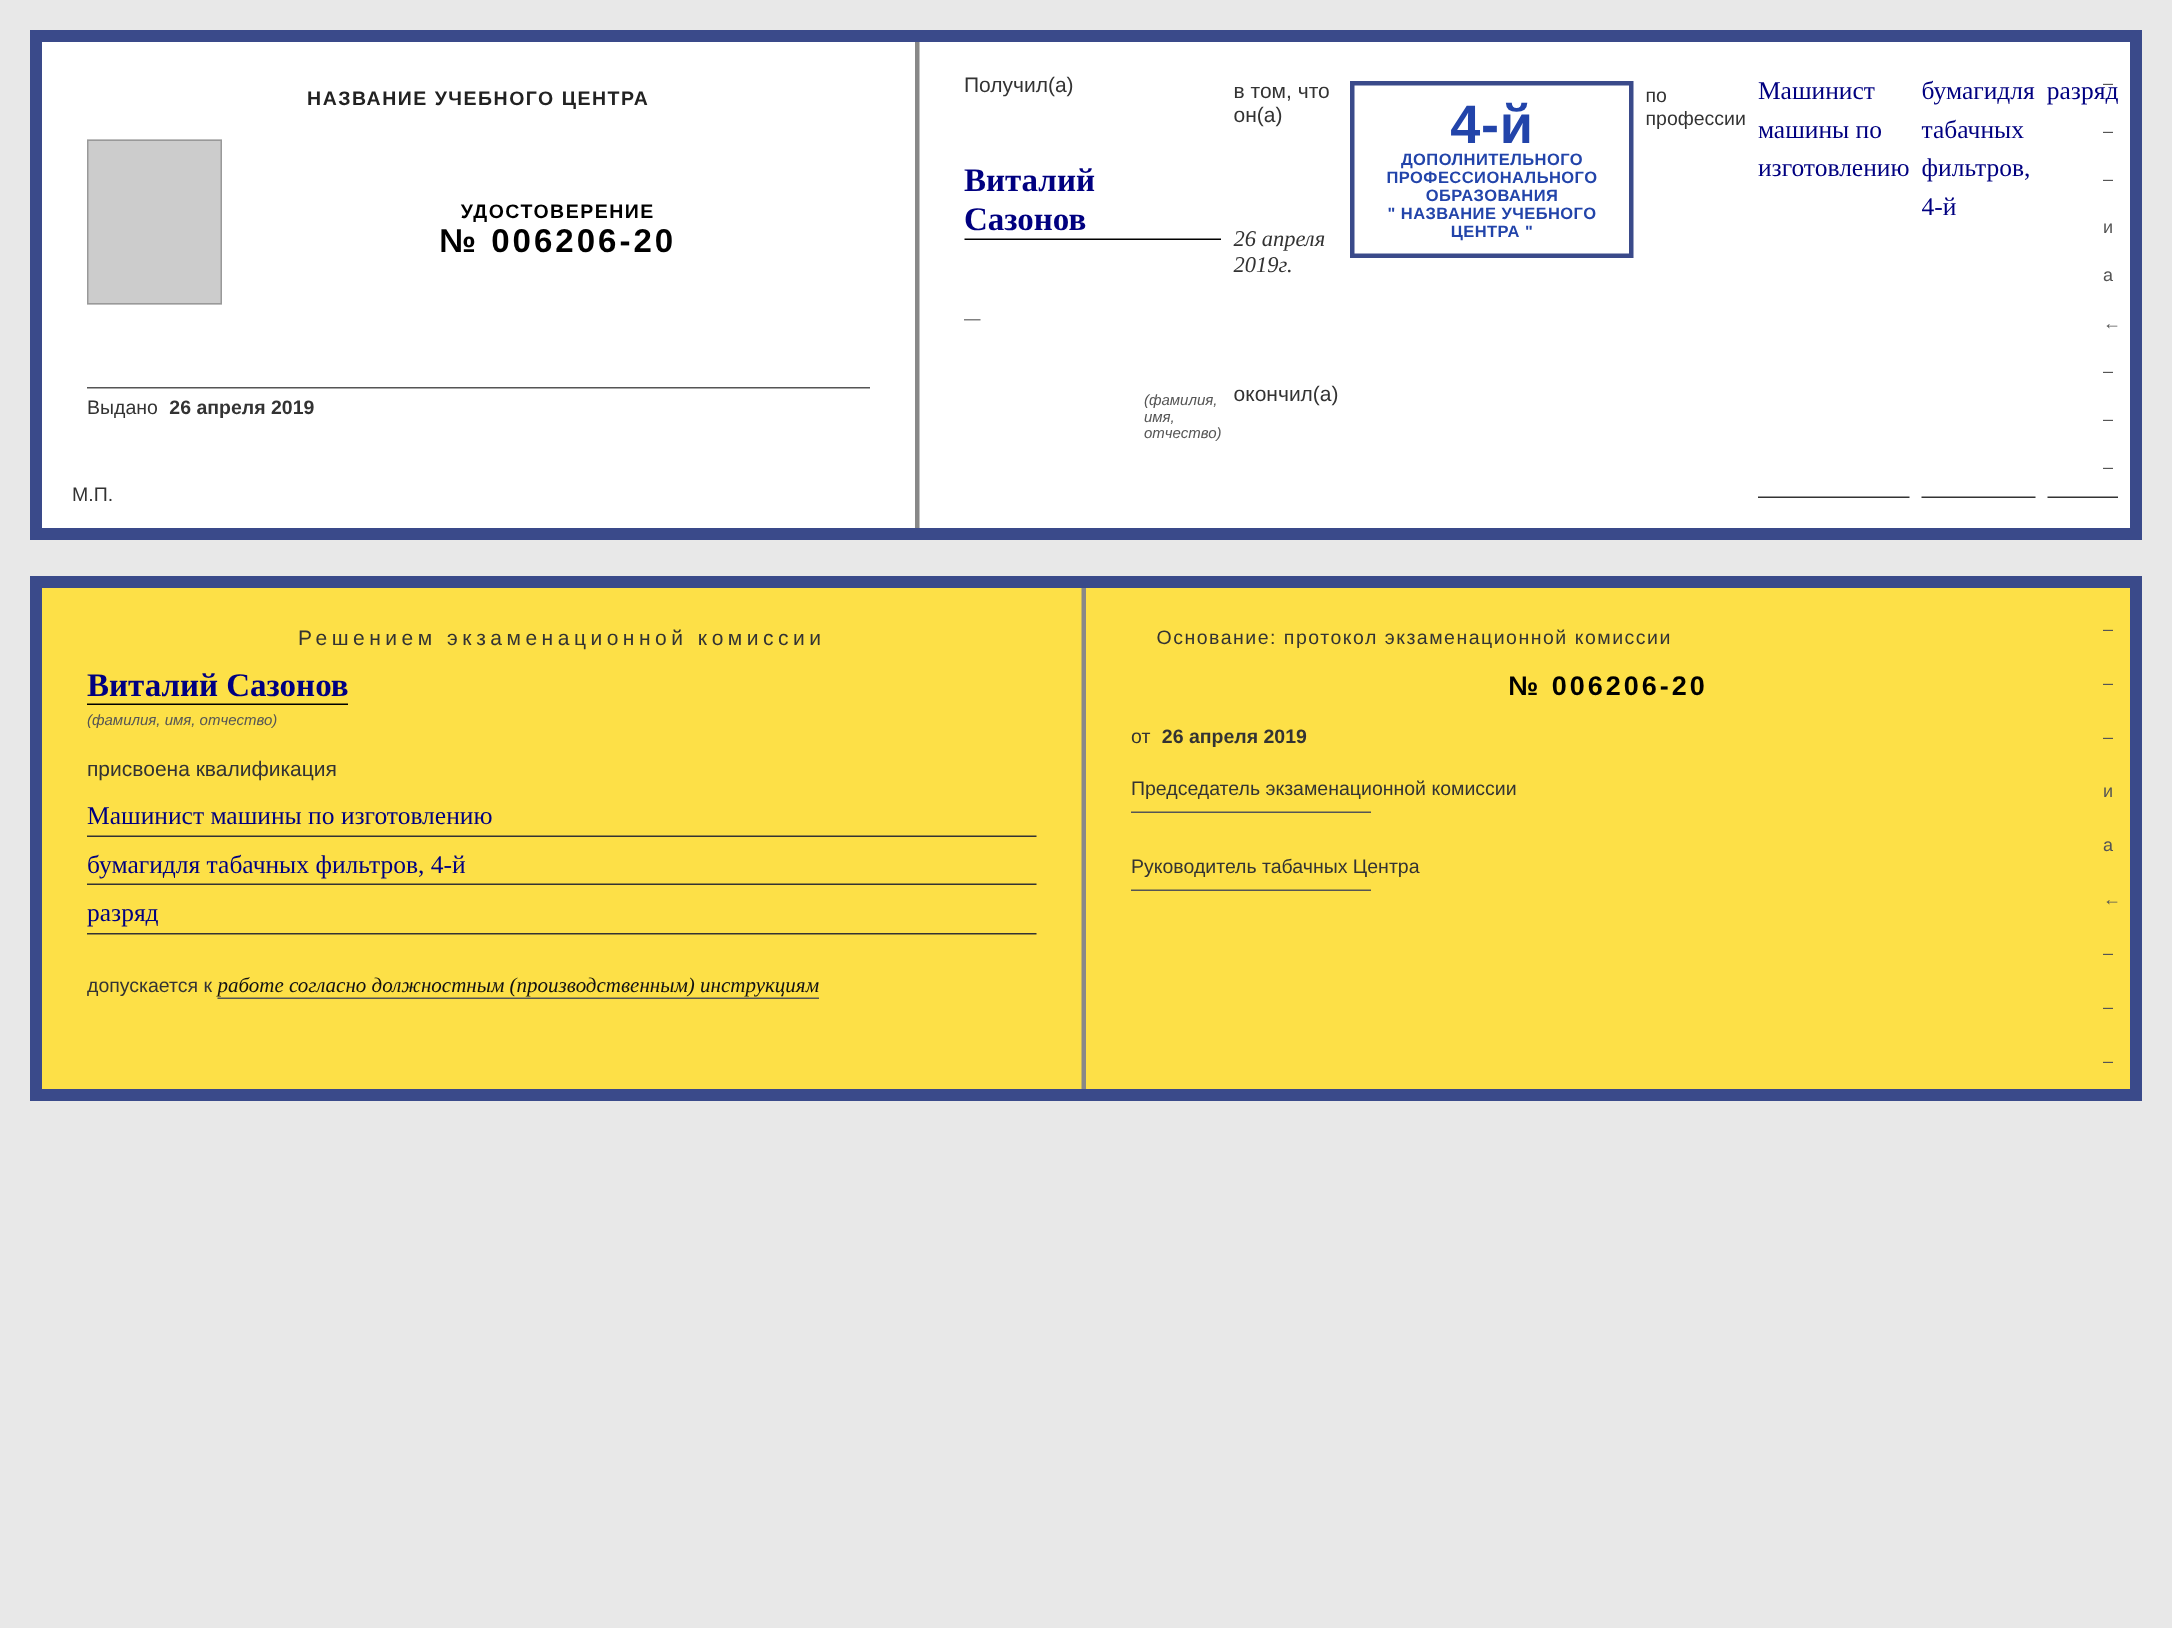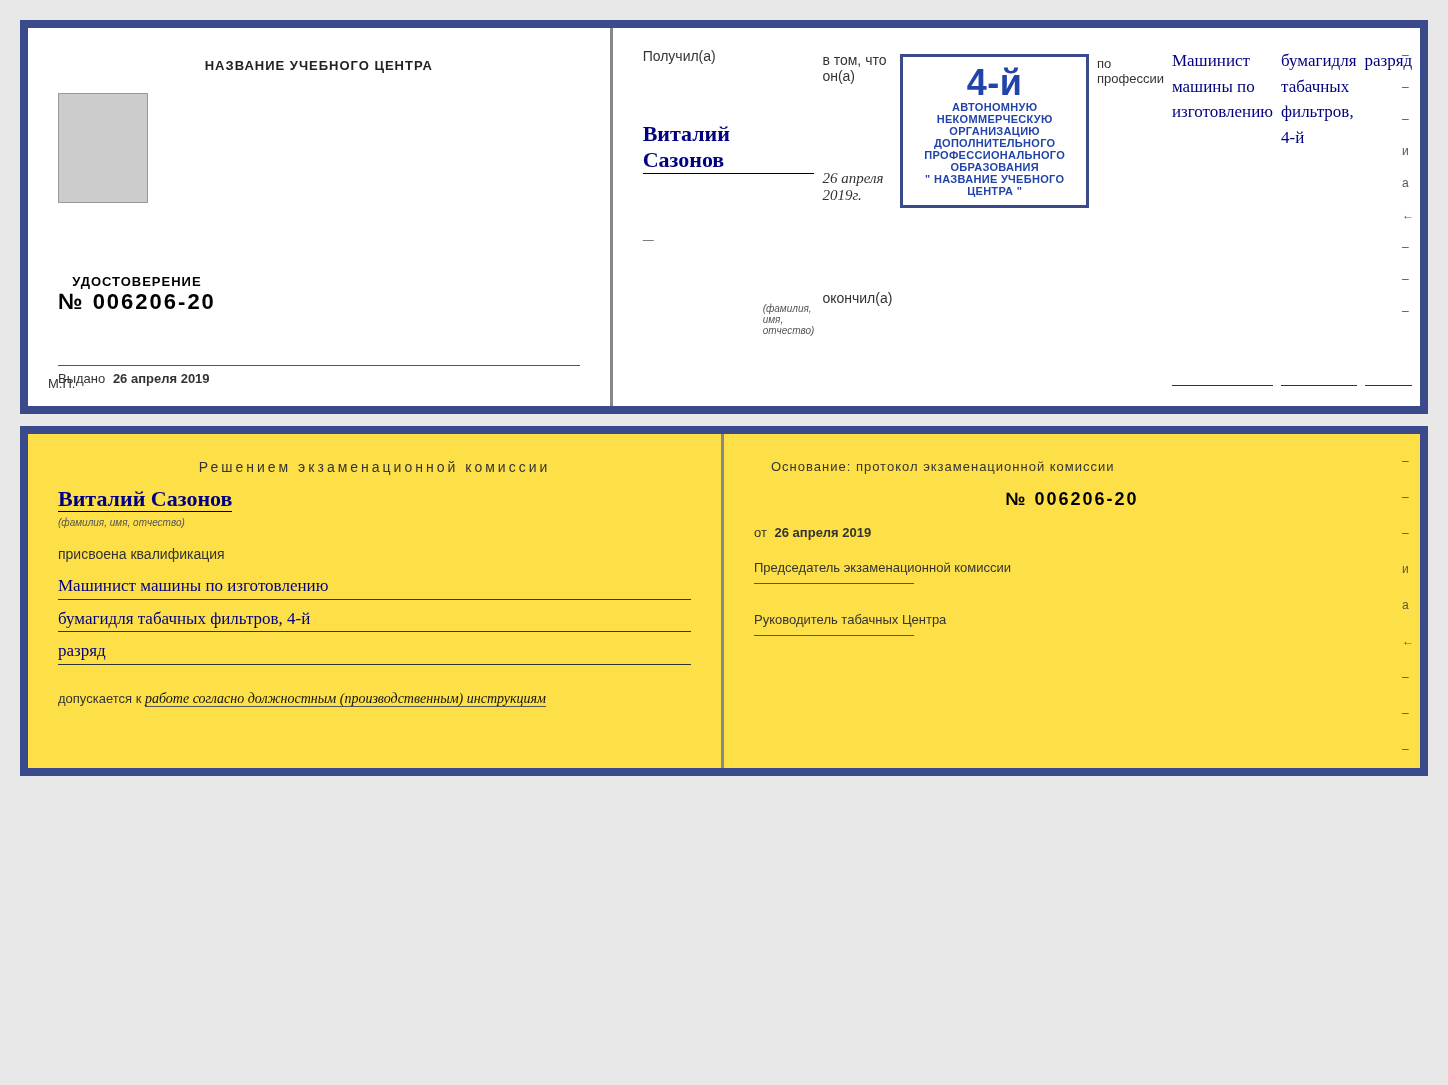--- a/index.html
+++ b/index.html
@@ -7,21 +7,21 @@
       background: #e8e8e8;
       font-family: Arial, sans-serif;
       width: 1448px;
       min-height: 1085px;
       padding: 20px;
     }
 
     .page-wrapper {
       display: flex;
       flex-direction: column;
-      gap: 12px;
+      gap: 24px;
     }
 
     
     .certificate-top {
       display: flex;
       border: 8px solid #3a4a8a;
       background: #fff;
       position: relative;
       min-height: 340px;
     }
@@ -322,21 +322,21 @@
 </head>
 <body>
 
 <div class="page-wrapper">
 
   <div class="certificate-top">
 
     <div class="cert-left">
       <div class="training-center-label">НАЗВАНИЕ УЧЕБНОГО ЦЕНТРА</div>
 
-      <div style="display:flex; gap:16px; align-items:flex-start; width:100%; margin-bottom:10px;flex-direction:column;">
+      <div style="display:flex; gap:16px; align-items:flex-start; width:100%; margin-bottom:10px;">
         <div class="photo-placeholder"></div>
         <div class="cert-number-block" style="flex:1; text-align:center; padding-top:30px;">
           <div class="label">УДОСТОВЕРЕНИЕ</div>
           <div class="cert-number">№ 006206-20</div>
         </div>
       </div>
 
       <div class="issued-line">
         <span>Выдано</span>
         <span style="font-weight:bold; margin-left:4px;">26 апреля 2019</span>
@@ -357,21 +357,20 @@
 
       <div class="vtom-line">
         <span style="font-size:14px;">в том, что он(а)</span>
         <span class="date-handwritten">26 апреля 2019г.</span>
         <span style="font-size:14px;">окончил(а)</span>
       </div>
 
       <div class="stamp-block">
         <div class="stamp-rect">
           <span class="stamp-big-num">4-й</span>
-          <div class="stamp-text-lines">АВТОНОМНУЮ НЕКОММЕРЧЕСКУЮ ОРГАНИЗАЦИЮ</div>
           <div class="stamp-text-lines">ДОПОЛНИТЕЛЬНОГО ПРОФЕССИОНАЛЬНОГО ОБРАЗОВАНИЯ</div>
           <div class="stamp-text-lines">" НАЗВАНИЕ УЧЕБНОГО ЦЕНТРА "</div>
         </div>
       </div>
 
       <div class="profession-label">по профессии</div>
       <span class="profession-handwritten">Машинист машины по изготовлению</span>
       <span class="profession-handwritten">бумагидля табачных фильтров, 4-й</span>
       <span class="profession-handwritten">разряд</span>
 

